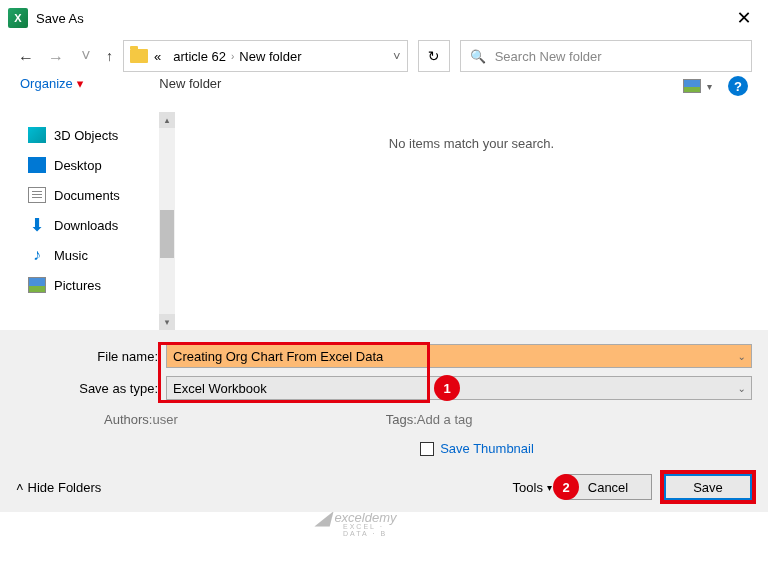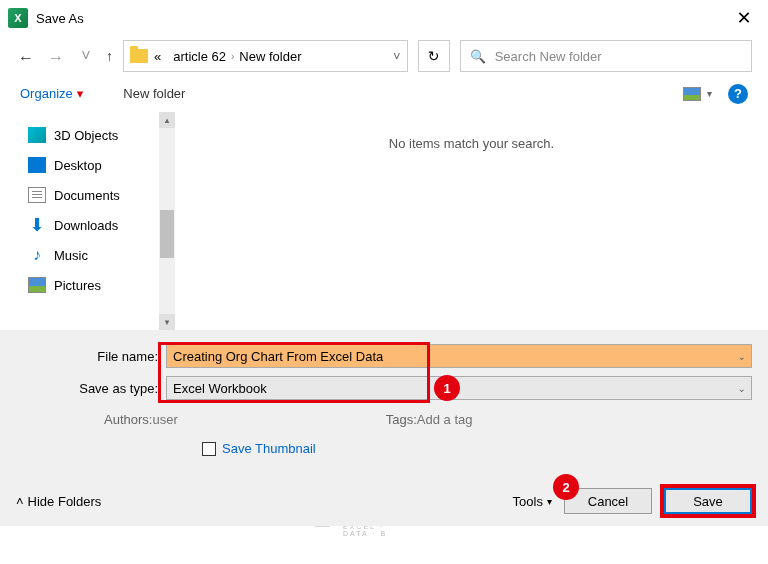--- a/index.html
+++ b/index.html
@@ -15,21 +15,21 @@
 .nav-arrow.active { color: #333; }
 .up-icon { color: #333; font-size: 14px; }
 .breadcrumb { flex: 1; border: 1px solid #ccc; height: 32px; display: flex; align-items: center; padding: 0 6px; max-width: 320px; }
 .folder-icon { width: 18px; height: 14px; background: #f5c842; border-radius: 1px; position: relative; margin-right: 6px; }
 .folder-icon::before { content: ""; position: absolute; top: -3px; left: 0; width: 8px; height: 3px; background: #f5c842; border-radius: 1px 1px 0 0; }
 .bc-sep { color: #888; margin: 0 5px; font-size: 10px; }
 .bc-drop { margin-left: auto; color: #666; }
 .refresh { width: 32px; height: 32px; border: 1px solid #ccc; display: flex; align-items: center; justify-content: center; font-size: 14px; }
 .search { flex: 1; border: 1px solid #ccc; height: 32px; display: flex; align-items: center; padding: 0 10px; color: #888; gap: 8px; }
 
-.cmdbar { display: flex; align-items: center; height: 36px; padding: 0 20px; border-bottom: 1px solid transparent; }
+.cmdbar { display: flex; align-items: flex-start; height: 36px; padding: 0 20px; border-bottom: 1px solid transparent; gap: 36px; }
 .organize { color: #0066cc; display: flex; align-items: center; gap: 4px; }
 .newfolder { color: #333; margin-left: 40px; }
 .view-opts { margin-left: auto; display: flex; align-items: center; gap: 6px; }
 .view-icon { width: 18px; height: 14px; background: linear-gradient(to bottom, #4a90d9 0%, #4a90d9 60%, #7cb342 60%); border: 1px solid #888; }
 .help-icon { width: 20px; height: 20px; border-radius: 50%; background: #0078d4; color: #fff; display: flex; align-items: center; justify-content: center; font-weight: bold; font-size: 13px; margin-left: 10px; }
 
 .main { display: flex; height: 218px; }
 .tree { width: 175px; border-right: 0; padding: 8px 0 8px 14px; position: relative; }
 .tree-item { display: flex; align-items: center; height: 30px; gap: 8px; }
 .ico { width: 18px; height: 16px; display: inline-block; }
@@ -53,21 +53,21 @@
 .combo { flex: 1; height: 24px; border: 1px solid #aaa; background: #fdba74; display: flex; align-items: center; padding: 0 6px; position: relative; }
 .combo.type { background: #e8e8e8; }
 .combo-drop { position: absolute; right: 5px; color: #666; font-size: 10px; }
 .badge { width: 26px; height: 26px; border-radius: 50%; background: #e3000f; color: #fff; display: flex; align-items: center; justify-content: center; font-weight: bold; position: absolute; z-index: 10; }
 .badge1 { top: 375px; left: 434px; }
 .badge2 { top: 474px; left: 553px; }
 
 .meta { display: flex; padding: 4px 0 14px 88px; gap: 28px; }
 .meta .k { color: #666; }
 .meta .v { color: #737373; }
-.savetn { display: flex; align-items: center; gap: 6px; margin-left: 186px; margin-bottom: 32px; }
+.savetn { display: flex; align-items: center; gap: 6px; margin-left: 186px; margin-bottom: 18px; justify-content: center; }
 .chk { width: 14px; height: 14px; border: 1px solid #333; background: #fff; }
 
 .btnrow { display: flex; align-items: center; gap: 12px; }
 .hidefold { display: flex; align-items: center; gap: 4px; }
 .tools { margin-left: auto; margin-right: 0; display: flex; align-items: center; gap: 4px; }
 .btn { width: 88px; height: 26px; border: 1px solid #999; background: #e8e8e8; display: flex; align-items: center; justify-content: center; }
 .btn.save { border: 2px solid #0078d4; background: #e8e8e8; outline: 4px solid #e3000f; }
 
 .watermark { position: absolute; left: 315px; top: 505px; color: #bbb; font-size: 16px; font-style: italic; display: flex; align-items: center; gap: 4px; pointer-events: none; z-index: -1; }
 .watermark .sub { font-size: 7px; letter-spacing: 2px; font-style: normal; position: absolute; top: 18px; left: 28px; }

